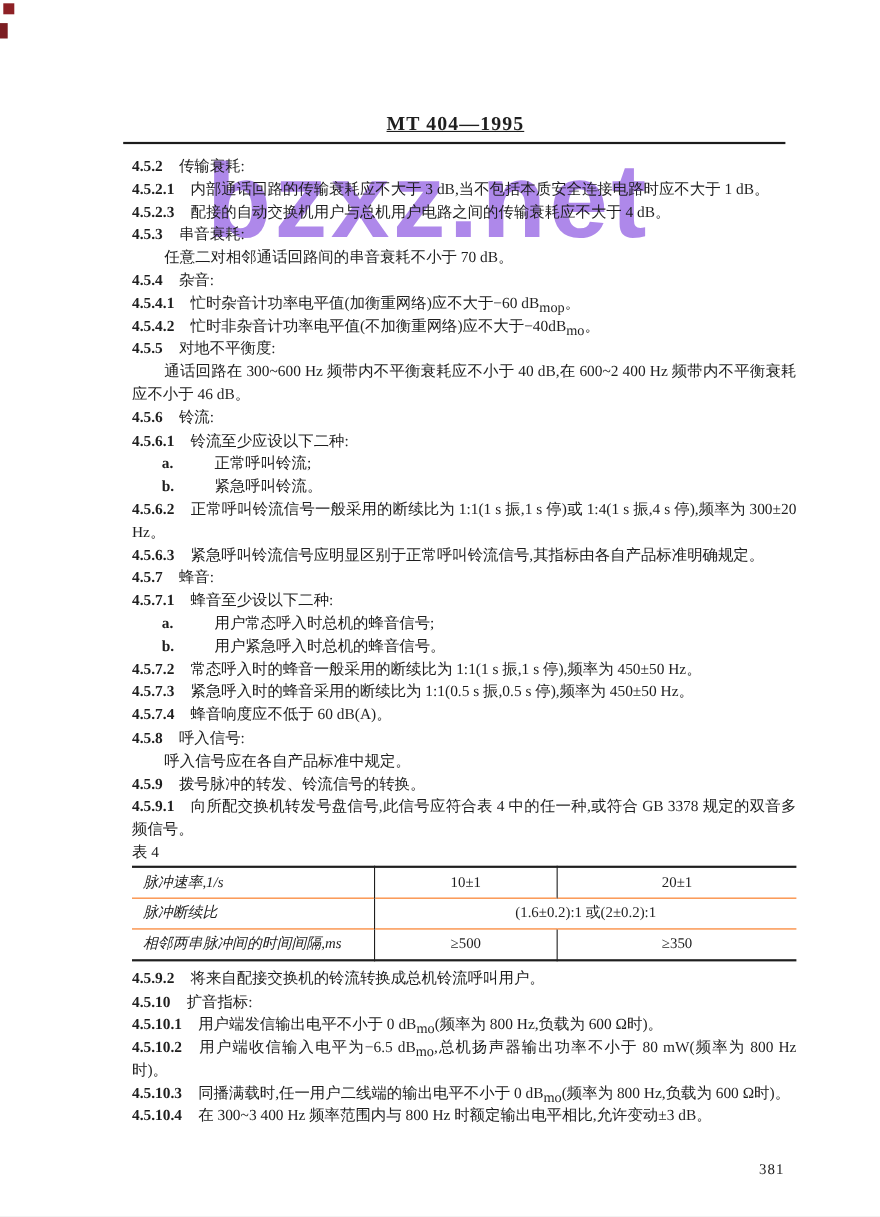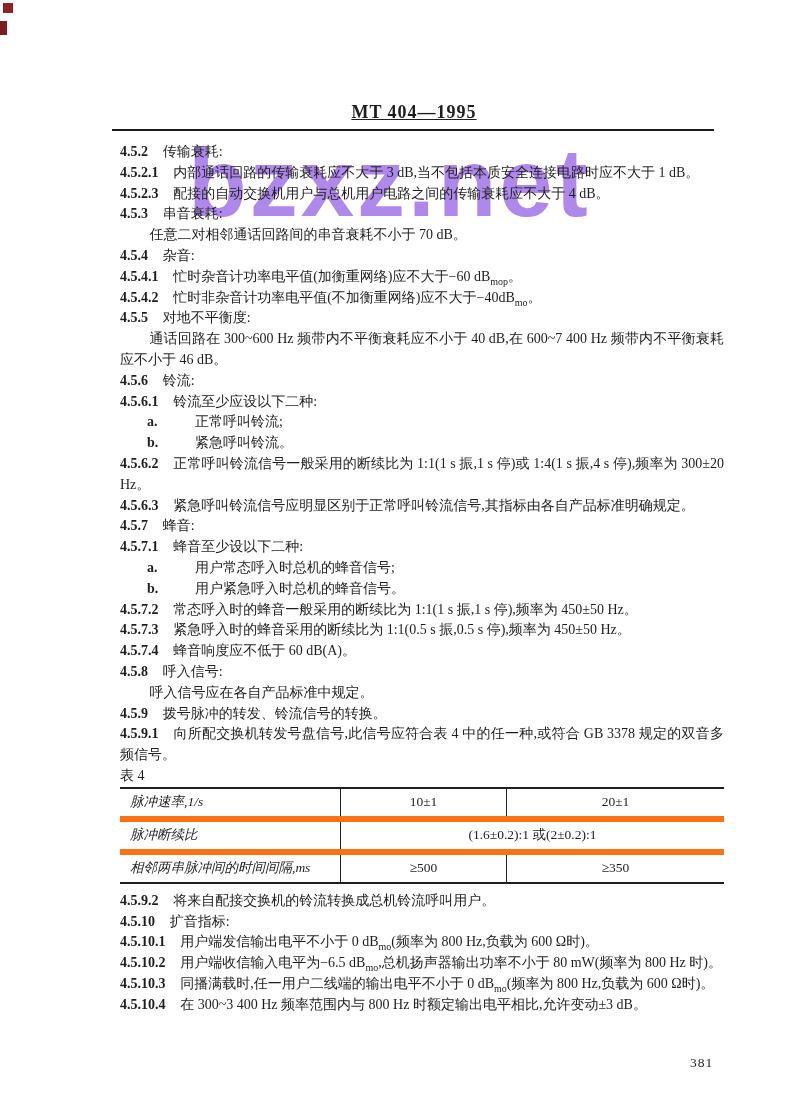--- a/index.html
+++ b/index.html
@@ -32,31 +32,31 @@
   .content {
     position:absolute; left:120px; top:142px; width:604px; z-index:1;
     font-size:14px; line-height:20.8px; text-align:justify;
     word-break:break-all;
   }
   .content p { margin:0; }
   .clause .num { font-weight:bold; margin-right:1.05em; white-space:nowrap; }
   .para { text-indent:2.1em; }
   .item { padding-left:27px; }
   .item .marker { display:inline-block; width:48px; font-weight:bold; }
-  sub { font-size:10px; line-height:0; }
+  sub { font-size:13px; line-height:0; }
 
   .table-caption { text-align:left; margin:2px 0 2px; text-indent:0; }
   table.sig-table {
     width:100%; border-collapse:collapse; table-layout:fixed;
     border-top:2px solid #1f1f1f; border-bottom:2px solid #1f1f1f;
     font-size:13.5px; margin-bottom:7px;
   }
   table.sig-table td {
     height:25px; padding:1px 8px; text-align:center; vertical-align:middle;
-    border-top:6px solid #f97316;
+    border-top:1px solid #f97316;
   }
   table.sig-table tr:first-child td { border-top:none; }
   table.sig-table td + td { border-left:1px solid #1f1f1f; }
   table.sig-table td.label { text-align:left; padding-left:10px;font-style:italic; }
   table.sig-table col.c1 { width:36.5%; }
   table.sig-table col.c2 { width:27.5%; }
   table.sig-table col.c3 { width:36%; }
 
   .page-number {
     position:absolute; left:690px; top:1055px; z-index:1;
@@ -79,21 +79,21 @@
     <div id="clauses-before">
         <p class="clause"><span class="num">4.5.2</span>传输衰耗:</p>
         <p class="clause"><span class="num">4.5.2.1</span>内部通话回路的传输衰耗应不大于 3 dB,当不包括本质安全连接电路时应不大于 1 dB。</p>
         <p class="clause"><span class="num">4.5.2.3</span>配接的自动交换机用户与总机用户电路之间的传输衰耗应不大于 4 dB。</p>
         <p class="clause"><span class="num">4.5.3</span>串音衰耗:</p>
         <p class="para">任意二对相邻通话回路间的串音衰耗不小于 70 dB。</p>
         <p class="clause"><span class="num">4.5.4</span>杂音:</p>
         <p class="clause"><span class="num">4.5.4.1</span>忙时杂音计功率电平值(加衡重网络)应不大于−60 dB<sub>mop</sub>。</p>
         <p class="clause"><span class="num">4.5.4.2</span>忙时非杂音计功率电平值(不加衡重网络)应不大于−40dB<sub>mo</sub>。</p>
         <p class="clause"><span class="num">4.5.5</span>对地不平衡度:</p>
-        <p class="para">通话回路在 300~600 Hz 频带内不平衡衰耗应不小于 40 dB,在 600~7 400 Hz 频带内不平衡衰耗应不小于 46 dB。</p>
+        <p class="para">通话回路在 300~600 Hz 频带内不平衡衰耗应不小于 40 dB,在 600~2 400 Hz 频带内不平衡衰耗应不小于 46 dB。</p>
         <p class="clause"><span class="num">4.5.6</span>铃流:</p>
         <p class="clause"><span class="num">4.5.6.1</span>铃流至少应设以下二种:</p>
         <p class="item"><span class="marker">a.</span>正常呼叫铃流;</p>
         <p class="item"><span class="marker">b.</span>紧急呼叫铃流。</p>
         <p class="clause"><span class="num">4.5.6.2</span>正常呼叫铃流信号一般采用的断续比为 1:1(1 s 振,1 s 停)或 1:4(1 s 振,4 s 停),频率为 300±20 Hz。</p>
         <p class="clause"><span class="num">4.5.6.3</span>紧急呼叫铃流信号应明显区别于正常呼叫铃流信号,其指标由各自产品标准明确规定。</p>
         <p class="clause"><span class="num">4.5.7</span>蜂音:</p>
         <p class="clause"><span class="num">4.5.7.1</span>蜂音至少设以下二种:</p>
         <p class="item"><span class="marker">a.</span>用户常态呼入时总机的蜂音信号;</p>
         <p class="item"><span class="marker">b.</span>用户紧急呼入时总机的蜂音信号。</p>

